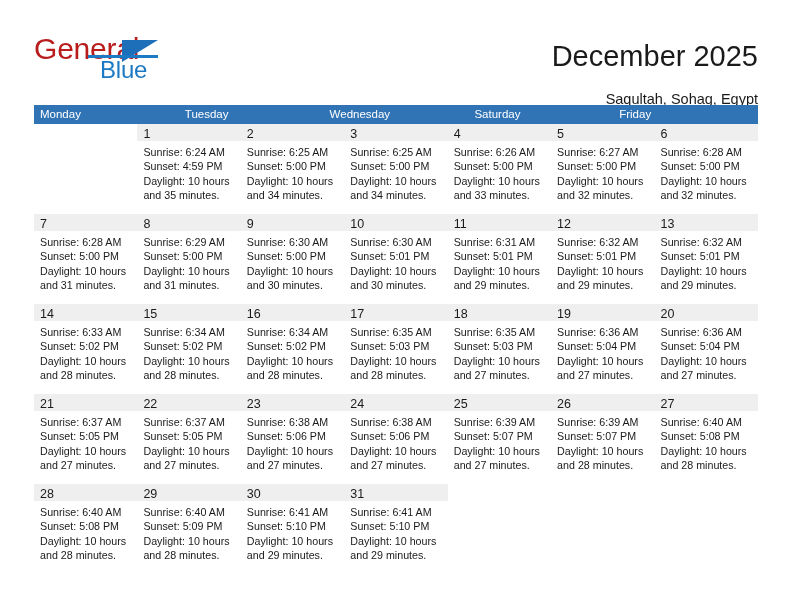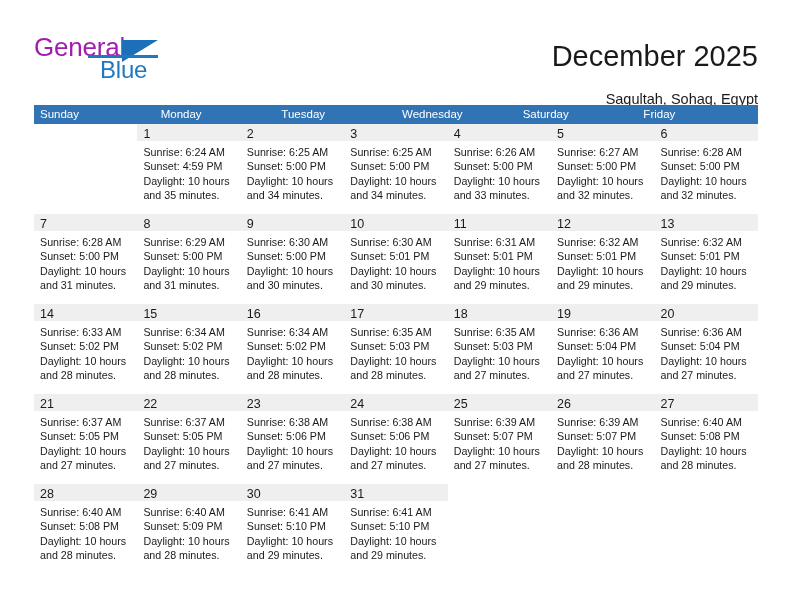--- a/index.html
+++ b/index.html
@@ -33,23 +33,23 @@
     position: absolute;
     left: 0;
     top: 0;
     width: 220px;
     height: 62px;
   }
   .brand-general {
     position: absolute;
     left: 0;
     top: 4px;
-    font-size: 26px;
+    font-size: 30px;
     letter-spacing: -0.2px;
-    color: #a21caf;
+    color: #b91c1c;
     font-family: "Liberation Sans", sans-serif;
   }
   .brand-blue {
     position: absolute;
     left: 66px;
     top: 28px;
     font-size: 24px;
     letter-spacing: -0.2px;
     color: #1c7ac4;
     font-family: "Liberation Sans", sans-serif;
@@ -186,21 +186,20 @@
 
     <div class="title-block">
       <div class="cal-title">December 2025</div>
       <div class="cal-subtitle">Saqultah, Sohag, Egypt</div>
     </div>
 
   </div>
 
   <div class="calendar">
     <div class="dow-row" id="dow-row">
-        <div class="dow">Sunday</div>
         <div class="dow">Monday</div>
         <div class="dow">Tuesday</div>
         <div class="dow">Wednesday</div>
         <div class="dow">Saturday</div>
         <div class="dow">Friday</div>
       </div>
     <div id="weeks-container">
         <div class="week">
           <div class="week-rule" style="left: 103.429px; width: 620.571px;"></div>
           <div class="week-cells">

